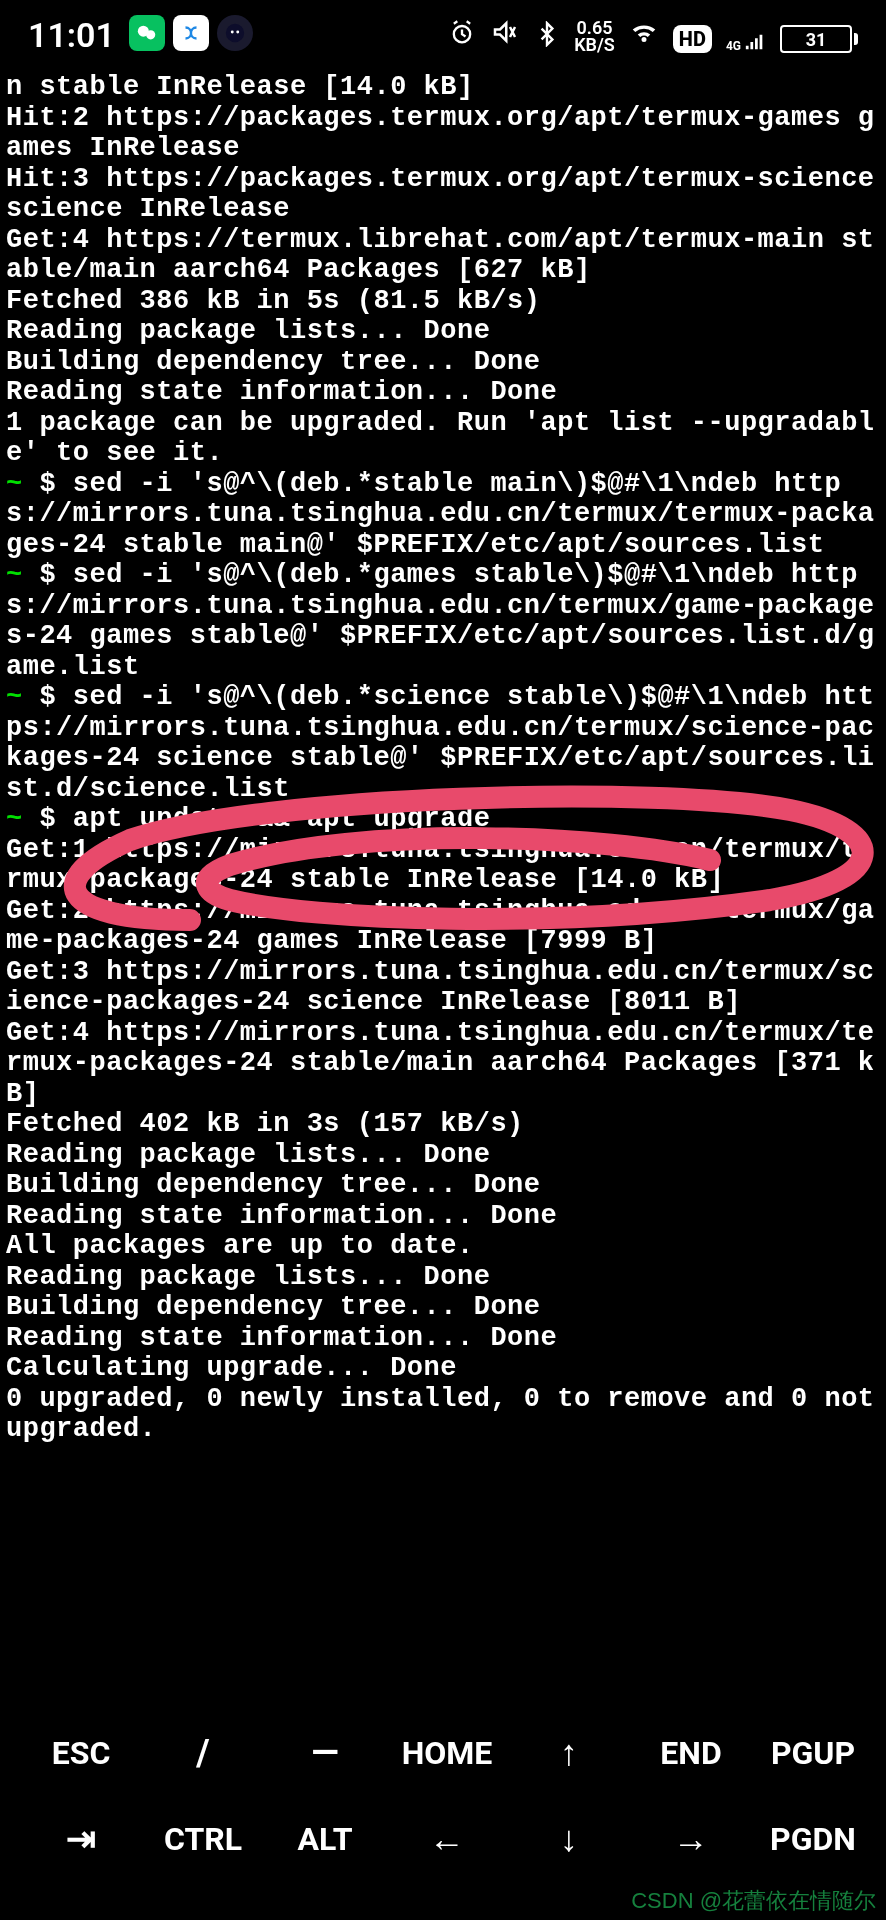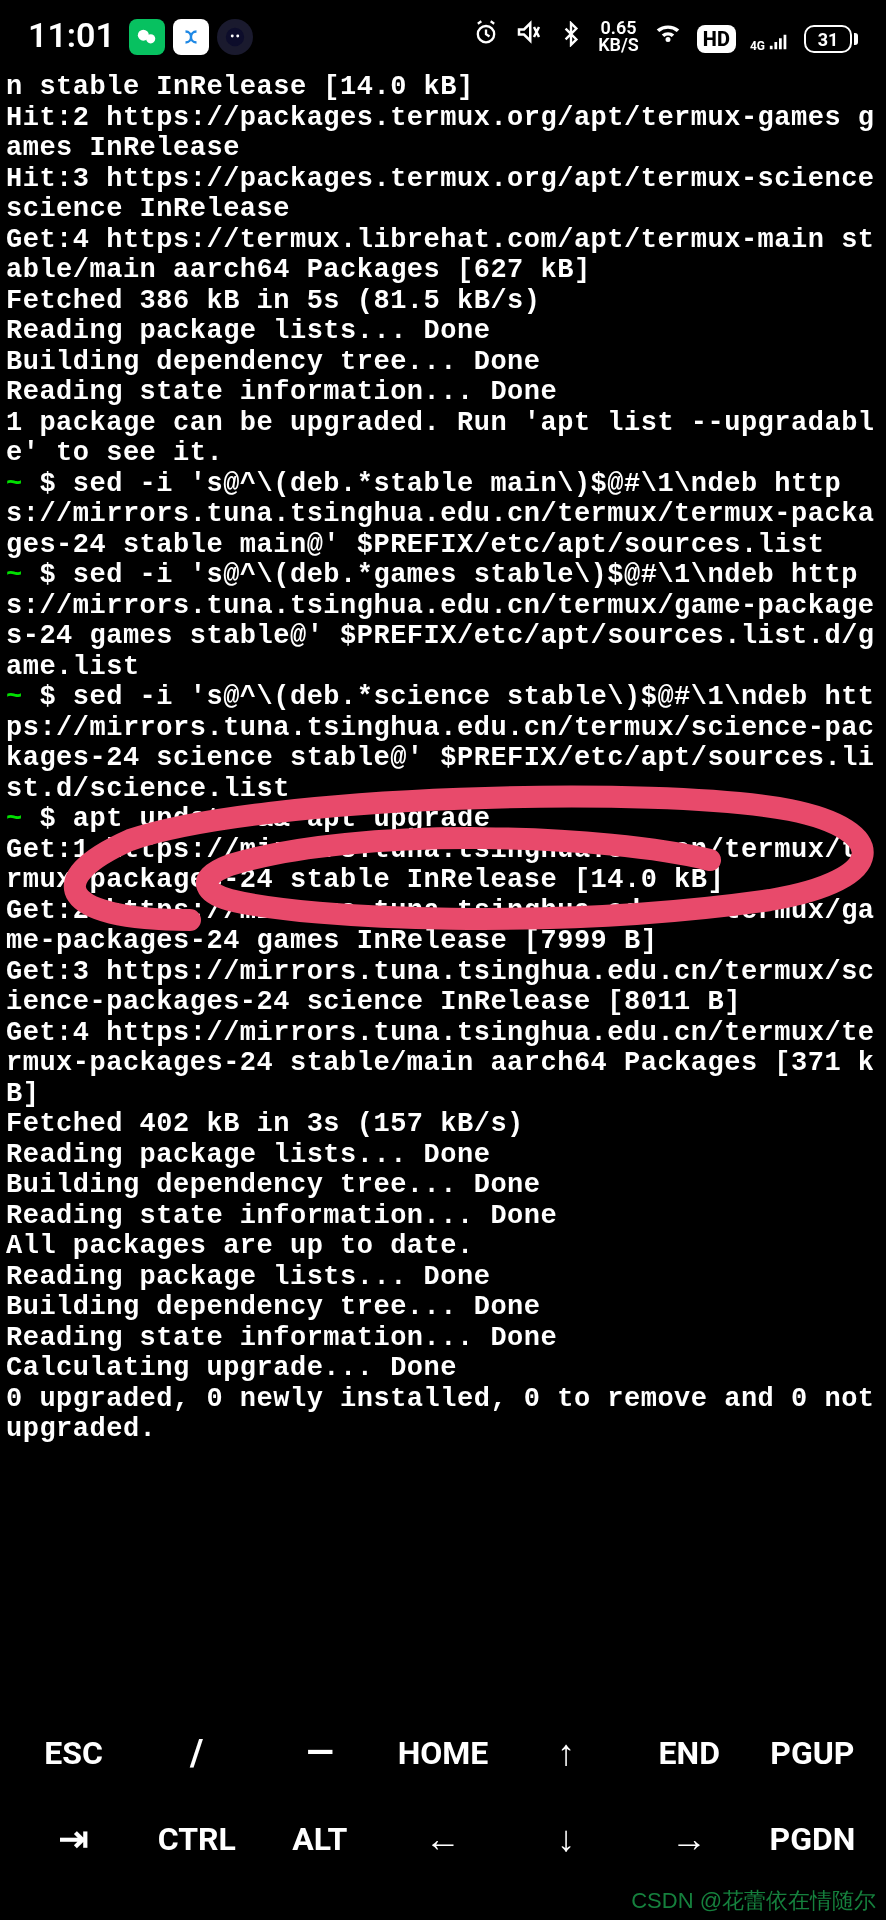--- a/index.html
+++ b/index.html
@@ -21,21 +21,21 @@
     height: 70px;
     display: flex;
     justify-content: space-between;
     align-items: center;
     padding: 0 28px;
     font-family: -apple-system, BlinkMacSystemFont, "Segoe UI", Roboto, sans-serif;
     color: #fff;
   }
   .status-left {
     display: flex;
-    align-items: flex-end;
+    align-items: flex-start;
     gap: 14px;
     font-size: 34px;
     font-weight: 600;
   }
   .status-left .app-icons {
     display: flex;
     gap: 8px;
   }
   .app-icon {
     width: 36px;
@@ -82,22 +82,22 @@
     font-weight:700;
     margin-right:2px;
   }
   .battery {
     display:flex;
     align-items:center;
     gap:2px;
   }
   .battery-body {
     border:2.5px solid #fff;
-    border-radius:10px;
-    width:48px;
+    border-radius:4px;
+    width:72px;
     height:28px;
     display:flex;
     align-items:center;
     justify-content:center;
     font-size:18px;
     font-weight:700;
     position:relative;
   }
   .battery-cap {
     width:4px;
@@ -121,21 +121,21 @@
   .terminal .out   { color:#fff; }
   .annotation-oval {
     position:absolute;
     pointer-events:none;
     z-index:2;
   }
   
   .keybar {
     position:absolute;
     bottom:38px;
-    left:0;
+    left:8px;
     right:0;
     height:180px;
     display:flex;
     flex-direction:column;
     justify-content:space-around;
     padding:8px 12px 0 12px;
   }
   .keyrow {
     display:flex;
     justify-content:space-between;

